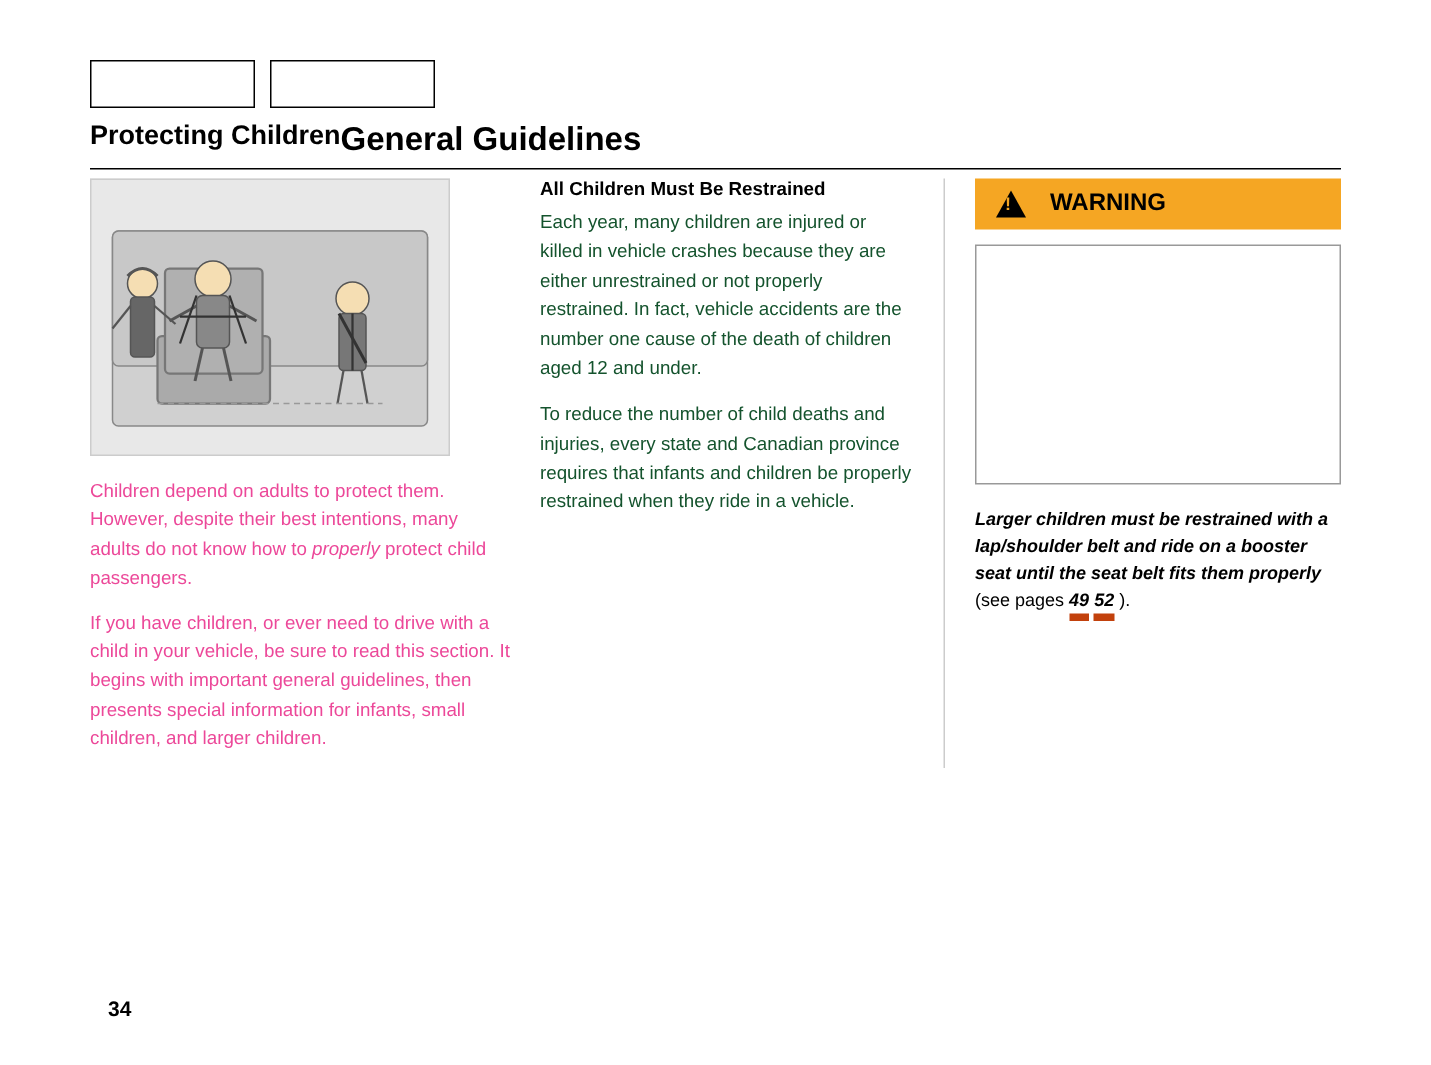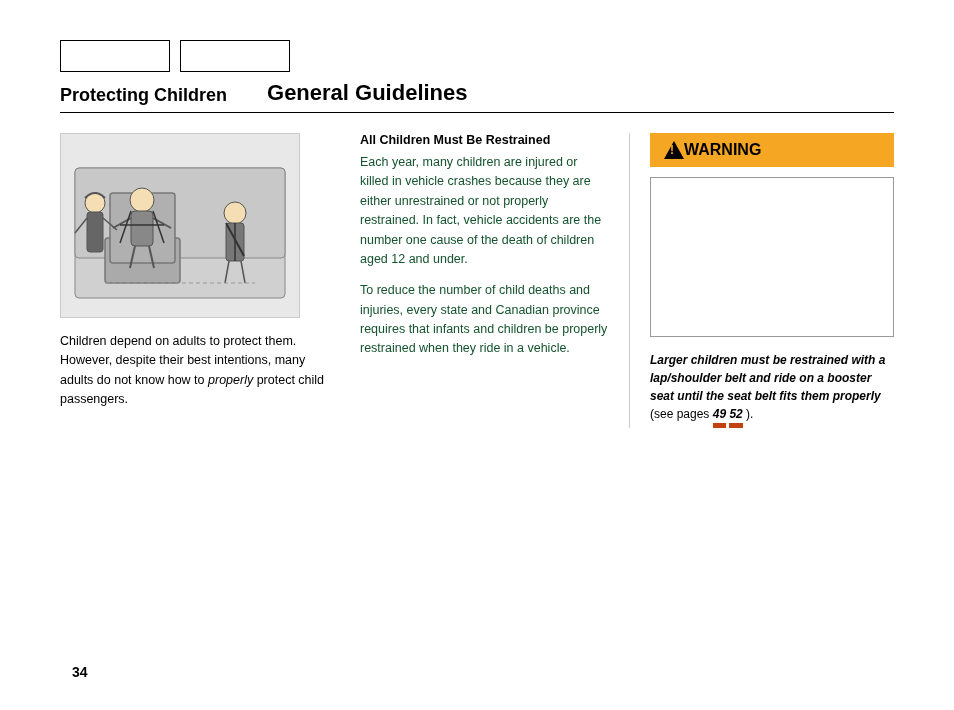--- a/index.html
+++ b/index.html
@@ -31,25 +31,24 @@
 
     .tab-box {
       width: 110px;
       height: 32px;
       border: 1.5px solid #000;
       background: #fff;
     }
 
     .header-titles {
       display: flex;
-      gap: 40px;
-      align-items: flex-end;
+      align-items: flex-start;
       padding-bottom: 6px;
       border-bottom: 1.5px solid #000;
-      margin-bottom: 20px;
+      margin-bottom: 6px;
     }
 
     .header-title-protecting {
       font-size: 18px;
       font-weight: bold;
     }
 
     .header-title-general {
       font-size: 22px;
       font-weight: bold;
@@ -78,21 +77,21 @@
       display: flex;
       align-items: center;
       justify-content: center;
       overflow: hidden;
     }
 
     
     .left-text {
       font-size: 12.5px;
       line-height: 1.55;
-      color: #000000;
+      color: #ec4899;
     }
 
     .left-text p {
       margin-bottom: 10px;
     }
 
     .italic {
       font-style: italic;
     }
 
@@ -136,21 +135,21 @@
     .right-column {
       flex: 1;
       padding-left: 20px;
     }
 
     .warning-banner {
       background: #f5a623;
       color: #000;
       display: flex;
       align-items: center;
-      gap: 0;
+      gap: 16px;
       padding: 8px 14px;
       margin-bottom: 10px;
       font-size: 16px;
       font-weight: bold;
     }
 
     .warning-triangle {
       width: 0;
       height: 0;
       border-left: 10px solid transparent;
@@ -262,20 +261,21 @@
           <line x1="176" y1="123" x2="180" y2="145" stroke="#555" stroke-width="1.5"></line>
 
           <line x1="40" y1="145" x2="190" y2="145" stroke="#999" stroke-width="1" stroke-dasharray="4,3"></line>
         </svg>
       </div>
 
       <div class="left-text">
         <p>
           <span>Children depend on adults to protect them. However, despite their best intentions, many adults do not know how to </span><span class="italic">properly</span><span> protect child passengers.</span>
         </p>
+        <p>If you have children, or ever need to drive with a child in your vehicle, be sure to read this section. It begins with important general guidelines, then presents special information for infants, small children, and larger children.</p>
       </div>
     </div>
 
     <div class="middle-column">
       <div class="middle-section-title">All Children Must Be Restrained</div>
       <div class="middle-text">
         <p>Each year, many children are injured or killed in vehicle crashes because they are either unrestrained or not properly restrained. In fact, vehicle accidents are the number one cause of the death of children aged 12 and under.</p>
         <p>To reduce the number of child deaths and injuries, every state and Canadian province requires that infants and children be properly restrained when they ride in a vehicle.</p>
       </div>
     </div>

